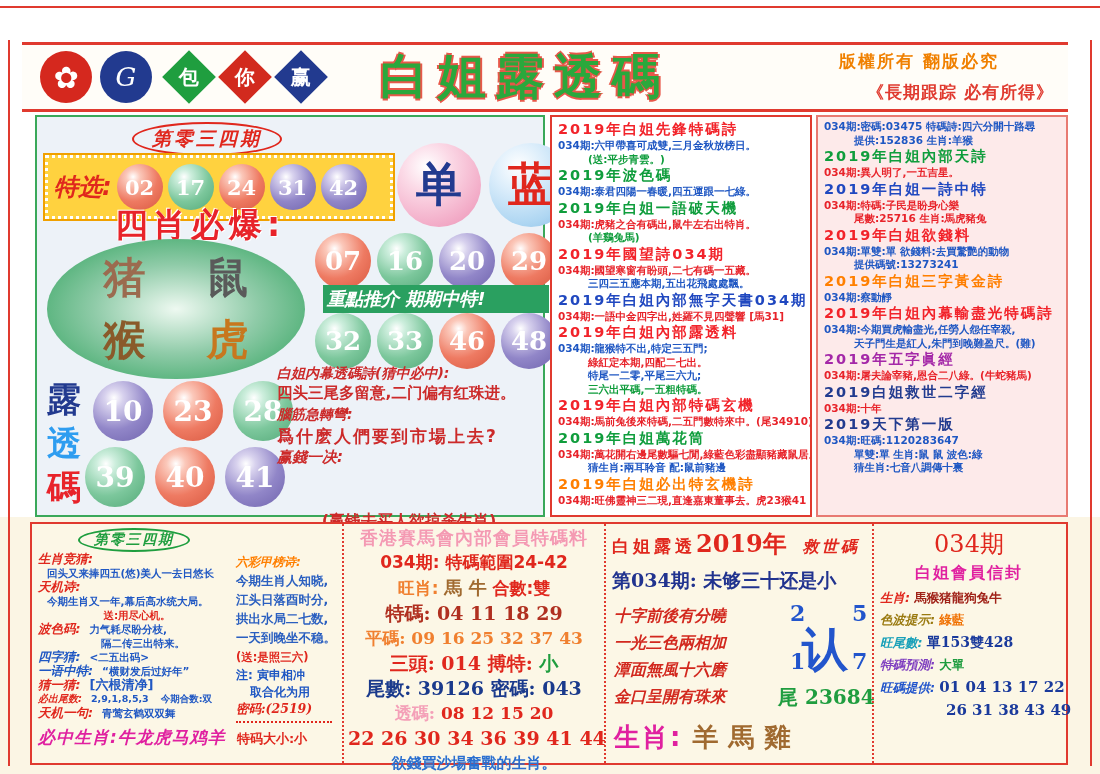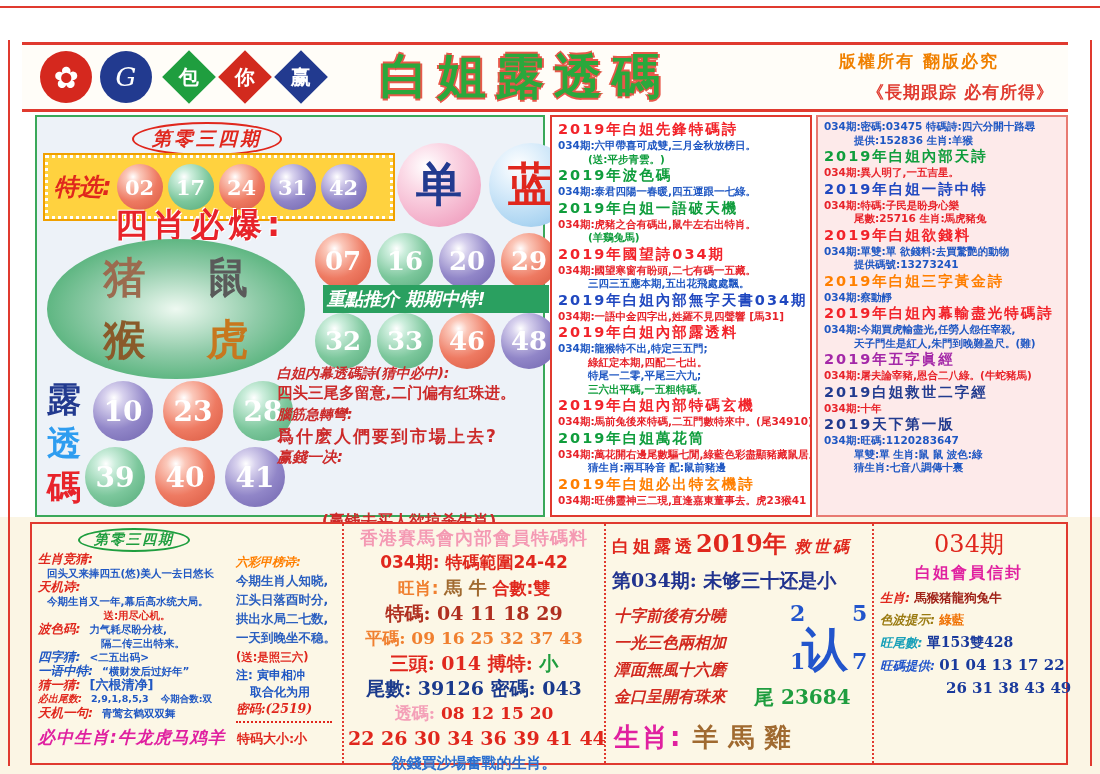--- a/index.html
+++ b/index.html
@@ -120,28 +120,28 @@
   .b2-line{white-space:nowrap;line-height:25px;font-weight:bold;}
   .c-red{color:#e0271d;} .c-darkred{color:#b03020;} .c-orange{color:#f08030;} .c-navy{color:#1a3a8c;}
   .c-pink{color:#f4a0b8;} .c-green{color:#1f9d3f;} .c-blue{color:#2a6fd0;}
   .serif{font-family:"DejaVu Serif",serif;}
   .sz16{font-size:15px;} .sz18{font-size:17px;} .sz20{font-size:19px;}
   .b2-animal{color:#a06a30;font-size:18px;}
 
   .b3-title{white-space:nowrap;margin-top:2px;}
   .b3-t1{color:#e0271d;font-weight:bold;font-size:17px;letter-spacing:4px;}
   .b3-t2{color:#e0271d;font-weight:bold;font-size:24px;font-family:"DejaVu Serif",serif;}
-  .b3-t3{color:#e0271d;font-weight:bold;font-style:italic;font-size:16px;letter-spacing:3px;margin-left:8px;}
+  .b3-t3{color:#e0271d;font-weight:bold;font-style:italic;font-size:16px;letter-spacing:3px;margin-left:16px;}
   .b3-headline{color:#21338f;font-weight:bold;font-size:19px;font-family:"DejaVu Serif",serif;
                margin-top:8px;white-space:nowrap;}
   .b3-poem{position:absolute;left:8px;top:78px;}
   .b3-poem div{color:#d2281e;font-weight:bold;font-style:italic;font-size:16px;line-height:27px;white-space:nowrap;}
   .b3-num{position:absolute;color:#2255cc;font-family:"DejaVu Serif",serif;font-size:22px;font-weight:bold;}
   .b3-big{position:absolute;left:196px;top:95px;color:#2255cc;font-size:46px;font-weight:bold;}
-  .b3-tail{position:absolute;left:148px;top:160px;color:#1f9d3f;font-weight:bold;font-size:20px;
+  .b3-tail{position:absolute;left:172px;top:160px;color:#1f9d3f;font-weight:bold;font-size:20px;
            font-family:"DejaVu Serif",serif;white-space:nowrap;}
   .b3-sx{position:absolute;left:8px;top:196px;white-space:nowrap;}
   .b3-sx-label{color:#e020a0;font-weight:bold;font-size:26px;letter-spacing:2px;}
   .b3-sx-animal{color:#a06a30;font-weight:bold;font-size:26px;margin-left:10px;font-family:"DejaVu Serif",serif;}
 
   .b4-issue{color:#e0271d;font-size:24px;font-family:"DejaVu Serif",serif;text-align:center;}
   .b4-title{color:#e020a0;font-weight:bold;font-size:16px;letter-spacing:2px;text-align:center;margin:3px 0;}
   .b4-line{font-weight:bold;font-size:12.5px;line-height:22px;white-space:nowrap;}
   .b4l-red{color:#e0271d;font-style:italic;} .b4v-darkred{color:#a02218;}
   .b4l-olive{color:#9a7a10;font-style:italic;} .b4v-orange{color:#f07000;}
@@ -363,17 +363,18 @@
         <span class="b3-sx-label">生肖:</span><span class="b3-sx-animal">羊</span><span class="b3-sx-animal">馬</span><span class="b3-sx-animal">雞</span>
       </div>
     </div>
 
     <div class="bcol box4">
       <div class="b4-issue">034期</div>
       <div class="b4-title">白姐會員信封</div>
       <div class="b4-line"><span class="b4l-red">生肖:</span> <span class="b4v-darkred">馬猴猪龍狗兔牛</span></div>
       <div class="b4-line"><span class="b4l-olive">色波提示:</span> <span class="b4v-orange">綠藍</span></div>
       <div class="b4-line"><span class="b4l-teal">旺尾數:</span> <span class="b4v-navy">單153雙428</span></div>
+      <div class="b4-line"><span class="b4l-purple">特碼預測:</span> <span class="b4v-green">大單</span></div>
       <div class="b4-line"><span class="b4l-blue">旺碼提供:</span> <span class="b4-nums">01 04 13 17 22</span></div>
       <div class="b4-line b4-nums b4-nums2">26 31 38 43 49</div>
     </div>
   </div>
 </div>
 
 </body></html>

